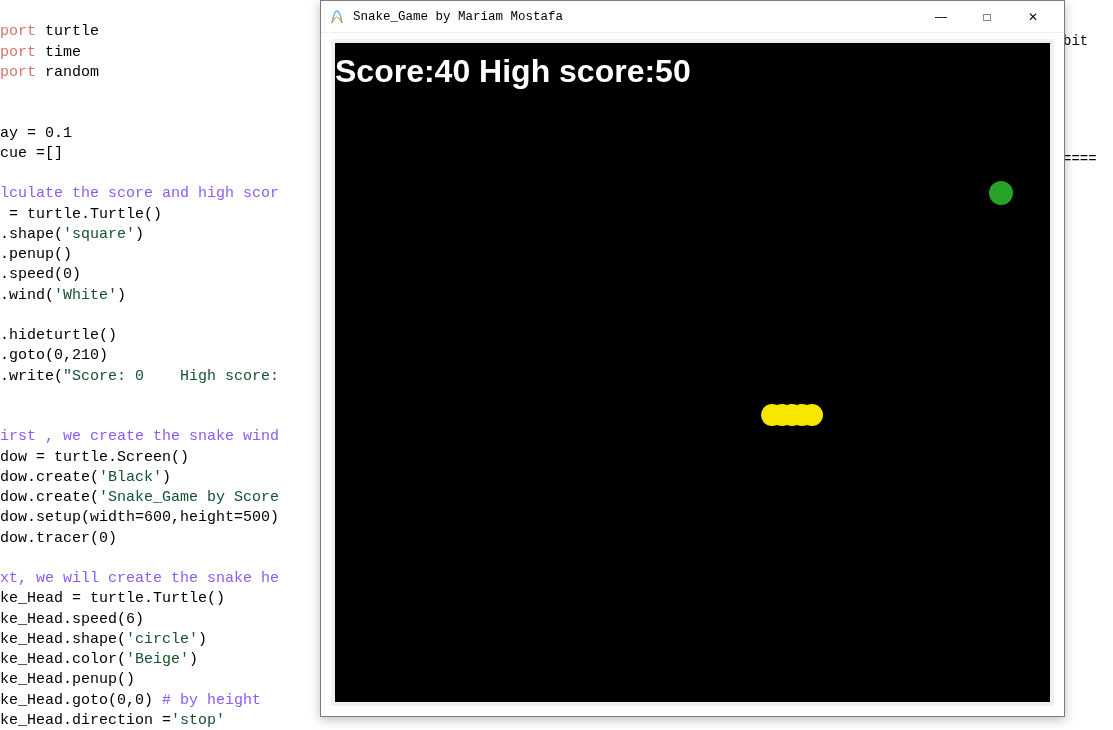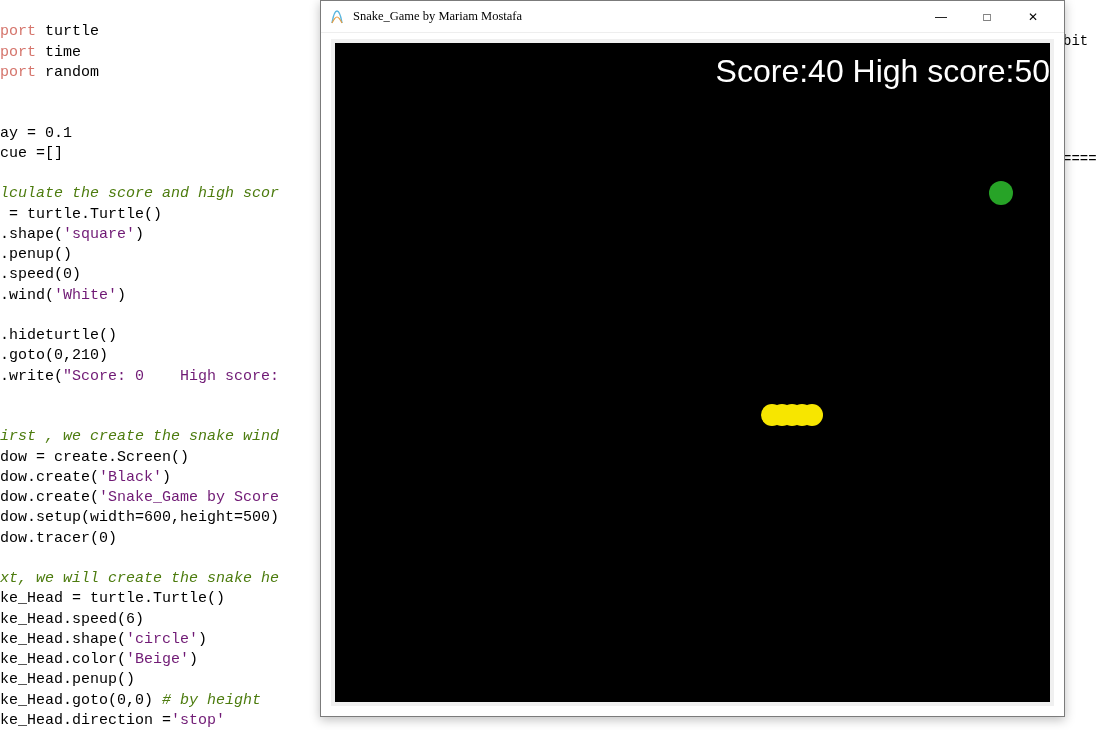--- a/index.html
+++ b/index.html
@@ -17,22 +17,22 @@
       top: 0;
       width: 100%;
       height: 100%;
       padding: 2px 0;
       font-size: 15px;
       line-height: 1.35;
       white-space: pre;
     }
     .code-bg .line { padding-left: 0; } 
     .imp { color: #d5756c; }
-    .cmt { color: #4d7c0f; font-style: italic; }
-    .str { color: #701a75; }
+    .cmt { color: #8b5cf6; }
+    .str { color: #14532d; }
 
     .right-col {
       position: absolute;
       right: 0;
       top: 0;
       width: 50px;
       height: 730px;
       font-size: 14px;
       line-height: 1.3;
       color: #000000;
@@ -58,21 +58,21 @@
       padding: 0 8px;
       border-bottom: 1px solid #eee;
     }
     .titlebar .feather {
       width: 16px;
       height: 16px;
       margin-right: 8px;
       display: inline-block;
     }
     .title-text {
-      font-family: Liberation Serif, serif;
+      font-family: Liberation Mono, monospace;
       font-size: 12.5px;
       color: #000;
       flex: 1;
     }
     .win-controls {
       display: flex;
       gap: 0;
     }
     .win-btn {
       width: 46px;
@@ -100,25 +100,25 @@
       width: 100%;
       height: 100%;
       background: #000000;
       position: relative;
     }
     .scoreline {
       position: absolute;
       top: 10px;
       left: 0;
       width: 100%;
-      text-align: right;
+      text-align: left;
       color: #ffffff;
       font-family: Arial, sans-serif;
       font-size: 32px;
-      font-weight: normal;
+      font-weight: bold;
     }
     .food {
       position: absolute;
       width: 24px;
       height: 24px;
       border-radius: 50%;
       background: #27a327;
     }
     .snake-segment {
       position: absolute;
@@ -149,21 +149,21 @@
 <span class="line">.penup()</span>
 <span class="line">.speed(0)</span>
 <span class="line"><span>.wind(</span><span class="str">'White'</span><span>)</span></span>
 <span class="line"></span>
 <span class="line">.hideturtle()</span>
 <span class="line">.goto(0,210)</span>
 <span class="line"><span>.write(</span><span class="str">"Score: 0    High score:</span></span>
 <span class="line"></span>
 <span class="line"></span>
 <span class="line cmt">irst , we create the snake wind</span>
-<span class="line">dow = create.Screen()</span>
+<span class="line">dow = turtle.Screen()</span>
 <span class="line"><span>dow.create(</span><span class="str">'Black'</span><span>)</span></span>
 <span class="line"><span>dow.create(</span><span class="str">'Snake_Game by Score</span></span>
 <span class="line">dow.setup(width=600,height=500)</span>
 <span class="line">dow.tracer(0)</span>
 <span class="line"></span>
 <span class="line cmt">xt, we will create the snake he</span>
 <span class="line">ke_Head = turtle.Turtle()</span>
 <span class="line">ke_Head.speed(6)</span>
 <span class="line"><span>ke_Head.shape(</span><span class="str">'circle'</span><span>)</span></span>
 <span class="line"><span>ke_Head.color(</span><span class="str">'Beige'</span><span>)</span></span>

